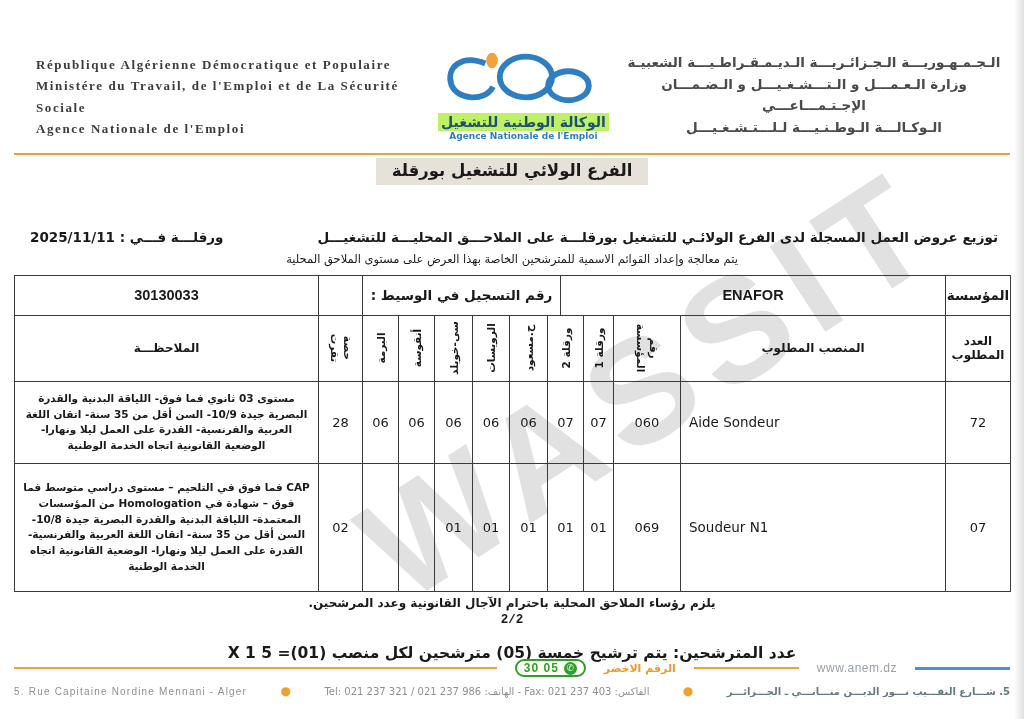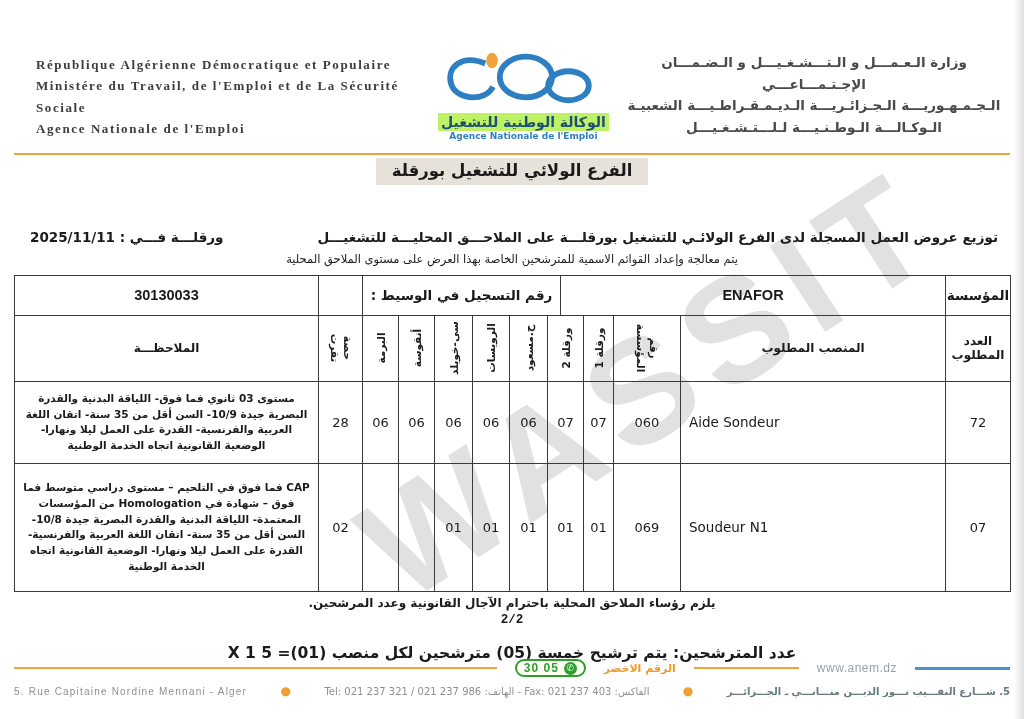--- a/index.html
+++ b/index.html
@@ -109,22 +109,22 @@
           <path d="M46 16 C22 6, 5 20, 11 38 C17 54, 46 56, 54 40"></path>
           <ellipse cx="88" cy="30" rx="27" ry="21"></ellipse>
           <ellipse cx="132" cy="39" rx="21" ry="15"></ellipse>
         </g>
         <ellipse cx="53" cy="13" rx="6" ry="8" fill="#f2a23c"></ellipse>
       </svg>
       <div class="logo-ar">الوكالة الوطنية للتشغيل</div>
       <div class="logo-fr">Agence Nationale de l'Emploi</div>
     </div>
     <div class="hdr-ar">
+      <div>الـجـمـهـوريـــة الـجـزائـريـــة الـديـمـقـراطـيـــة الشعبيـة</div>
       <div>وزارة الـعـمـــل و الـتـــشـغـيـــل و الـضـمـــان الإجـتـمـــاعـــي</div>
-      <div>الـجـمـهـوريـــة الـجـزائـريـــة الـديـمـقـراطـيـــة الشعبيـة</div>
       <div>الـوكـالـــة   الـوطـنـيـــة   لـلـــتـشـغـيـــل</div>
     </div>
   </div>
 
   <div class="rule-orange"></div>
 
   <div class="title-wrap">
     <span class="title-box">الفرع الولائي للتشغيل بورقلة</span>
   </div>
 

